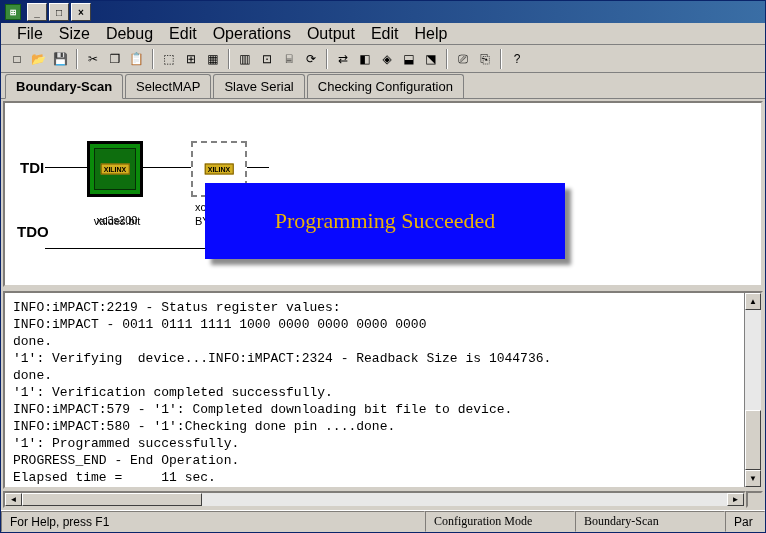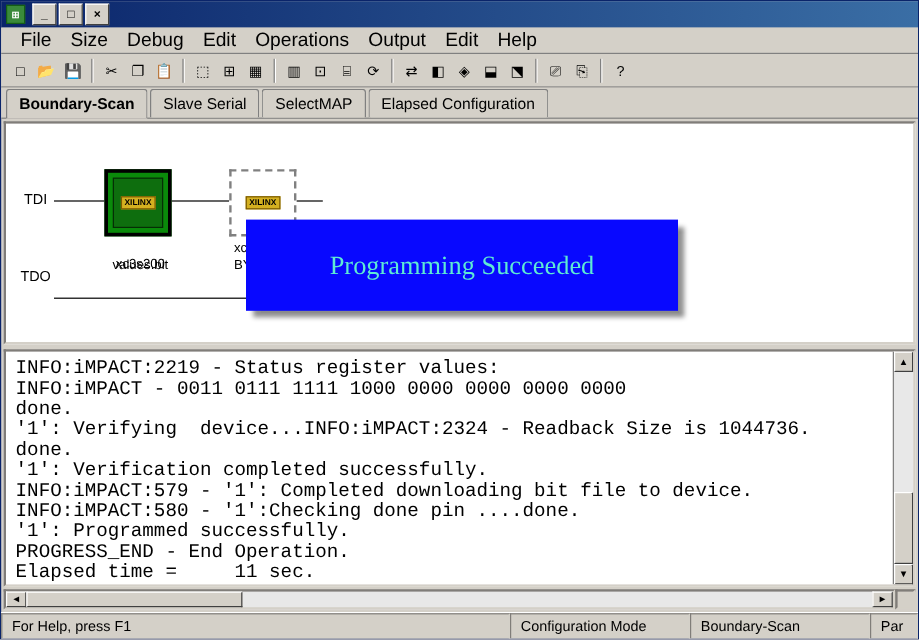--- a/index.html
+++ b/index.html
@@ -18,51 +18,51 @@
   
   .toolbar { height: 28px; background: #d4d0c8; border-bottom: 1px solid #808080; display: flex; align-items: center; padding-left: 6px; gap: 2px; }
   .tb-btn { width: 20px; height: 20px; display:flex; align-items:center; justify-content:center; font-size:12px; }
   .tb-sep { width: 2px; height: 20px; border-left: 1px solid #808080; border-right: 1px solid #fff; margin: 0 3px; }
   
   .tabstrip { height: 26px; background: #d4d0c8; display: flex; align-items: flex-end; padding-left: 4px; border-bottom: 1px solid #808080; }
   .tab { padding: 4px 10px; background: #d4d0c8; border: 1px solid #808080; border-bottom: none; border-top-left-radius: 3px; border-top-right-radius: 3px; font-size: 13px; margin-right: 2px; position:relative; }
   .tab.active { font-weight: bold; background: #d4d0c8; border-bottom:1px solid #d4d0c8; margin-bottom:-1px; z-index:2; }
   
   .canvas-area { flex: 0 0 186px; background: #fff; border: 2px inset #d4d0c8; margin: 2px; position: relative; }
-  .tdi-label, .tdo-label { position:absolute; font-weight:normal; font-size:12px; }
+  .tdi-label, .tdo-label { position:absolute; font-weight:bold; font-size:15px; }
   .tdi-label { left: 15px; top: 56px; }
   .tdo-label { left: 12px; top: 120px; }
   .wire { position:absolute; background:#000; height:1px; }
   .chip { position:absolute; width:56px; height:56px; }
   .chip1 { left:82px; top:38px; background:#0a8a0a; border:3px solid #000; }
   .chip1::before { content:""; position:absolute; inset:4px; background:#0e6e0e; border:1px solid #052e05; }
   .chip2 { left:186px; top:38px; background:#fff; border:2px dashed #808080; }
   .chip-inner-logo { position:absolute; left:50%; top:50%; transform:translate(-50%,-50%); background:#d4b020; padding:1px 2px; font-size:7px; font-weight:bold; border:1px solid #7a5a00; }
   .chip-label { position:absolute; font-size:11px; text-align:center; width:80px; }
   
-  .banner { position:absolute; left:200px; top:80px; width:360px; height:76px; background:#0808ff; box-shadow: 6px 6px 4px rgba(0,0,0,0.45); display:flex; align-items:center; justify-content:center; color:#5eead4; font-size:22px; font-family: "Times New Roman", serif; }
+  .banner { position:absolute; left:200px; top:80px; width:360px; height:76px; background:#0808ff; box-shadow: 6px 6px 4px rgba(0,0,0,0.45); display:flex; align-items:center; justify-content:center; color:#eab308; font-size:22px; font-family: "Times New Roman", serif; }
   
   .log-area { flex: 1; margin: 2px; border: 2px inset #d4d0c8; background:#fff; display:flex; overflow:hidden; }
-  .log-text { flex:1; padding: 6px 8px; font-family: "Courier New", monospace; font-size: 16px; line-height: 17px; white-space: pre; overflow:hidden; }
+  .log-text { flex:1; padding: 6px 8px; font-family: "Courier New", monospace; font-size: 13px; line-height: 17px; white-space: pre; overflow:hidden; }
   .vscroll { width: 17px; background:#d4d0c8; border-left:1px solid #808080; display:flex; flex-direction:column; }
   .sb-btn { height:17px; background:#d4d0c8; border:1px solid #fff; border-right-color:#404040; border-bottom-color:#404040; display:flex; align-items:center; justify-content:center; font-size:8px; }
   .sb-track { flex:1; background:#e8e8e8; position:relative; }
   .sb-thumb { position:absolute; left:0; right:0; bottom:0; height:60px; background:#d4d0c8; border:1px solid #fff; border-right-color:#404040; border-bottom-color:#404040; }
   
   .hscroll-row { height:17px; margin:0 2px 2px 2px; display:flex; }
   .hscroll { flex:1; border:2px inset #d4d0c8; background:#e8e8e8; display:flex; }
   .hscroll .sb-btn { width:17px; height:100%; }
   .hscroll .sb-track-h { flex:1; position:relative; }
   .hscroll .sb-thumb-h { position:absolute; top:0; bottom:0; left:0; width:180px; background:#d4d0c8; border:1px solid #fff; border-right-color:#404040; border-bottom-color:#404040; }
   .corner-grip { width:17px; background:#d4d0c8; border:2px inset #d4d0c8; }
   
   .statusbar { height: 22px; background:#d4d0c8; border-top:1px solid #fff; display:flex; align-items:center; font-size:12px; }
   .status-cell { border:1px solid #808080; border-top-color:#fff; border-left-color:#808080; padding:2px 8px; height:100%; display:flex; align-items:center; }
   .status-cell.main { flex:1; border:1px inset #d4d0c8; }
-  .status-cell.fix { width:150px; border:1px inset #d4d0c8; }
+  .status-cell.fix { width:150px; border:1px inset #d4d0c8;font-family:Liberation Serif, serif; }
   .status-cell.sm { width:40px; border:1px inset #d4d0c8; }
 </style>
 </head>
 <body>
 
 <div class="window">
 
   <div class="titlebar">
     <div class="icon">⊞</div>
     <div class="win-btns">
@@ -150,23 +150,23 @@
         <span>⎘</span>
       </div>
     <div class="tb-sep"></div>
     <div class="tb-btn">
         <span>?</span>
       </div>
   </div>
 
   <div class="tabstrip">
     <div class="tab active">Boundary-Scan</div>
+    <div class="tab">SelectMAP</div>
     <div class="tab">Slave Serial</div>
-    <div class="tab">SelectMAP</div>
-    <div class="tab">Elapsed Configuration</div>
+    <div class="tab">Checking Configuration</div>
   </div>
 
   <div class="canvas-area">
     <div class="tdi-label">TDI</div>
     <div class="tdo-label">TDO</div>
     <div class="wire" style="left:40px; top:64px; width:42px;"></div>
     <div class="wire" style="left:138px; top:64px; width:48px;"></div>
     <div class="wire" style="left:242px; top:64px; width:22px;"></div>
     <div class="wire" style="left:40px; top:145px; width:160px;"></div>
 

